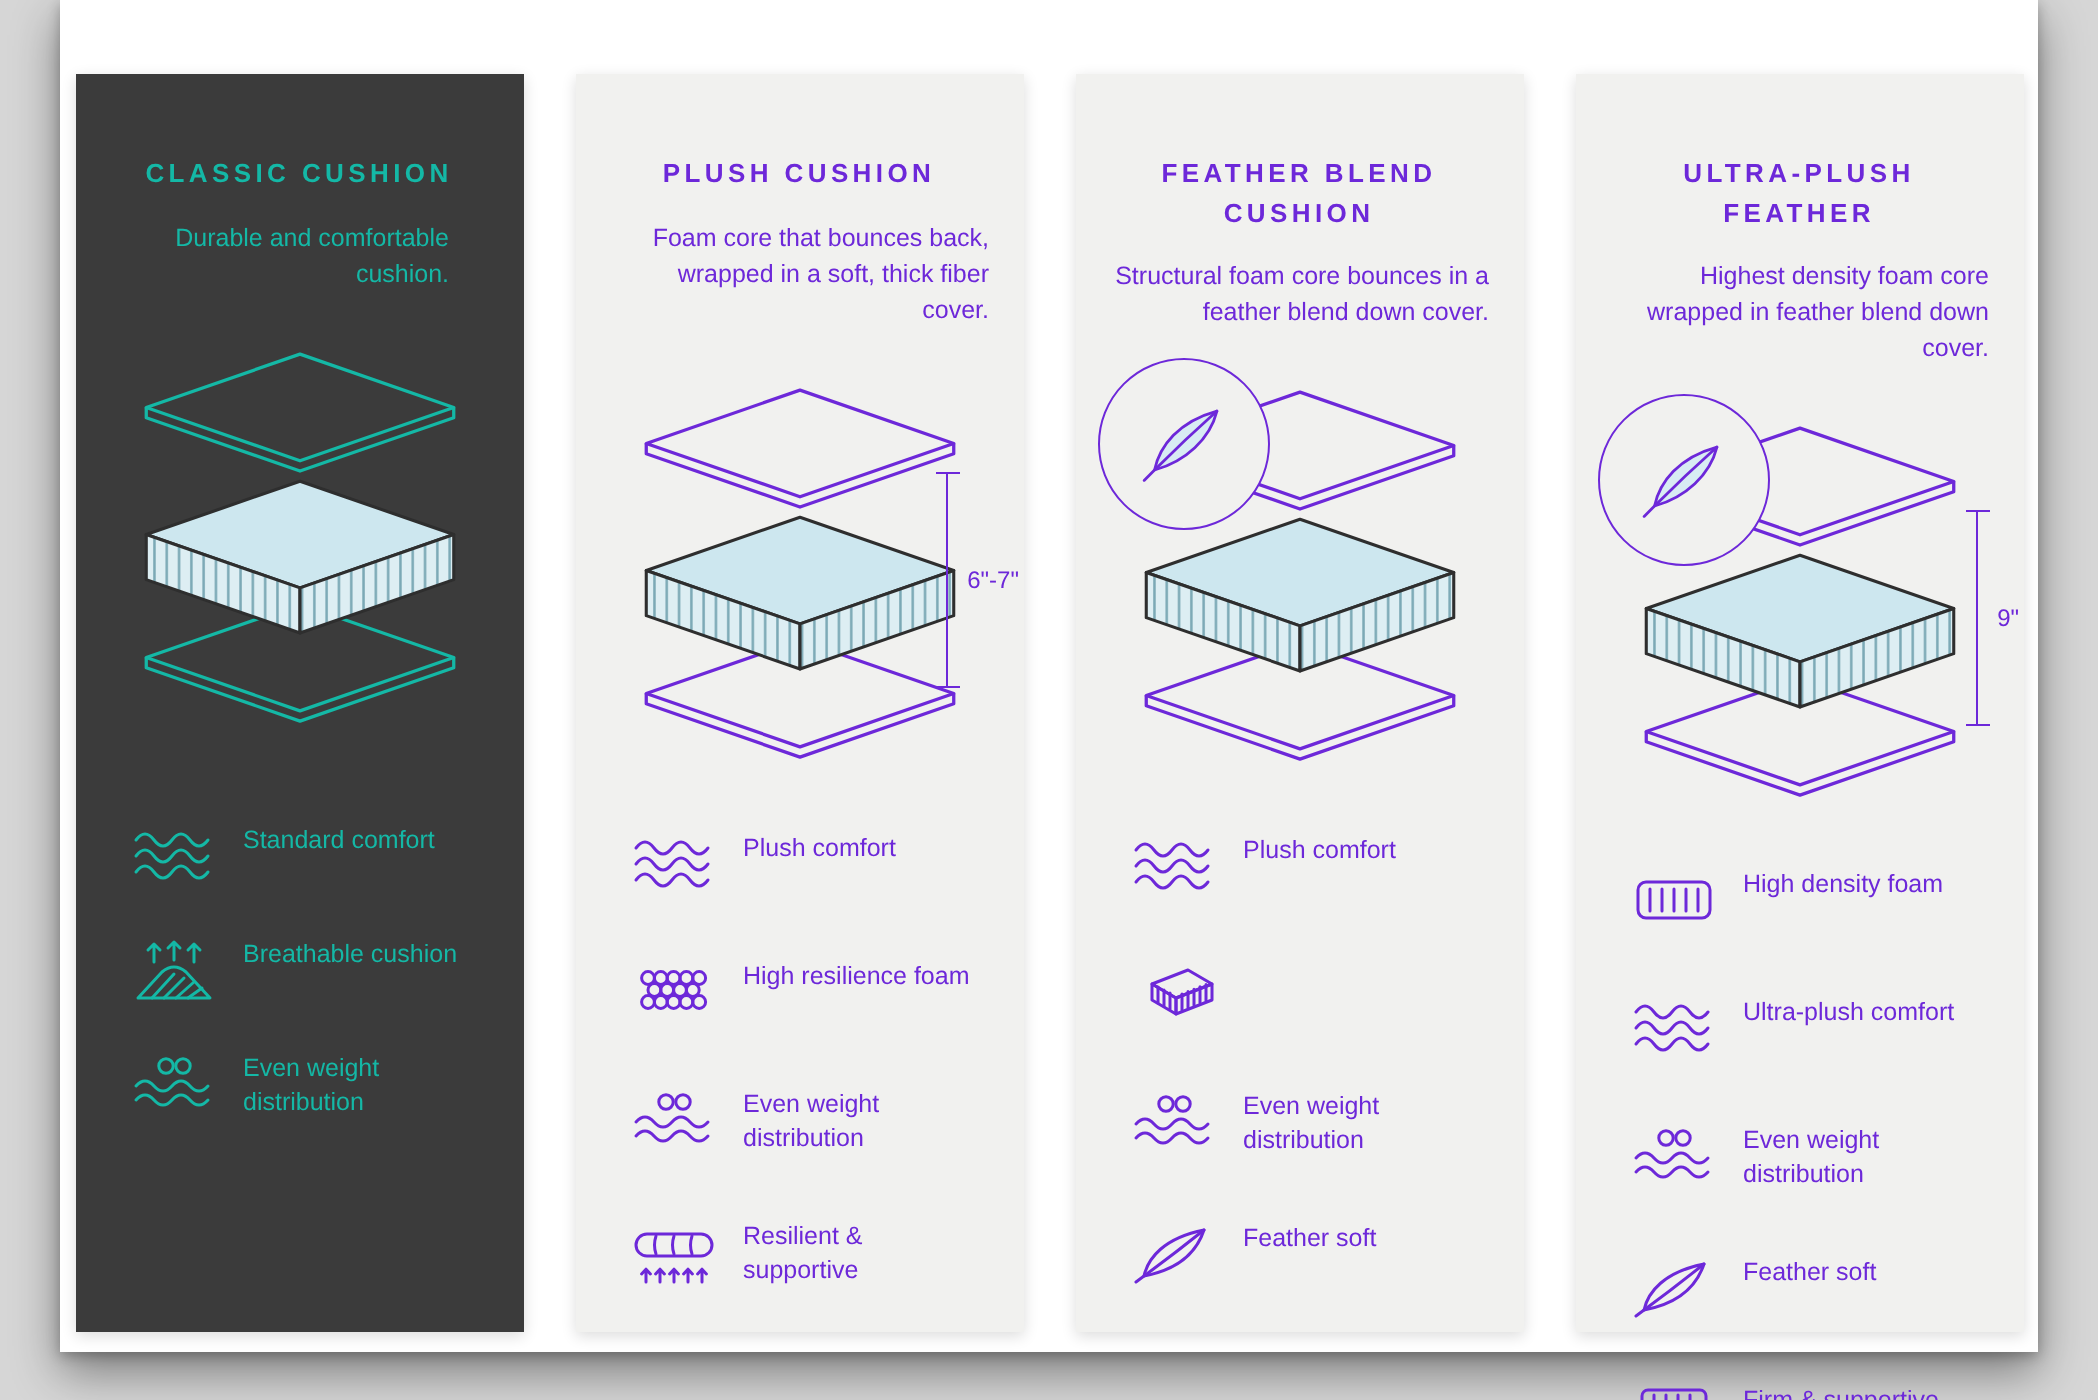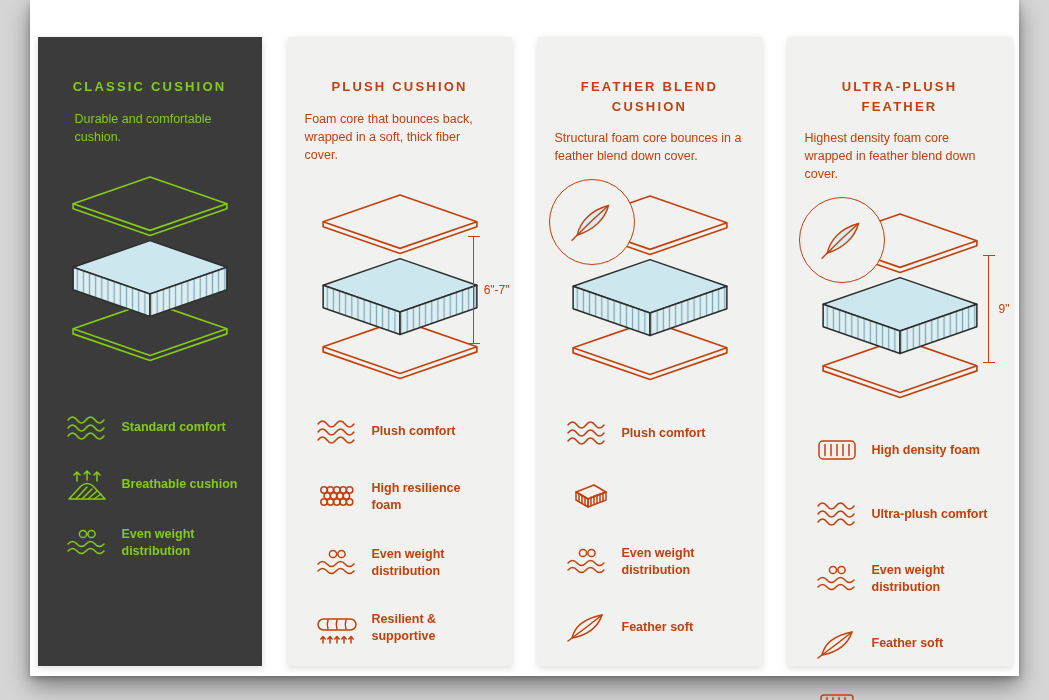--- a/index.html
+++ b/index.html
@@ -16,31 +16,31 @@
     box-sizing:border-box;
     padding-top:37px;
     display:flex;justify-content:center;gap:26px;
   }
   .col{
     width:224px;height:629px;box-sizing:border-box;
     padding:0 17px;
     display:flex;flex-direction:column;align-items:center;
     box-shadow:0 2px 7px rgba(0,0,0,.14);
   }
-  .col.dark{background:#3b3b3b;color:#84cc16;--sheet-fill:#3b3b3b;--badge-bg:#3b3b3b;}
-  .col.light{background:#f1f1ef;color:#c2410c;--sheet-fill:#f1f1ef;--badge-bg:#f1f1ef;}
+  .col.dark{background:#3b3b3b;color:#14b8a6;--sheet-fill:#3b3b3b;--badge-bg:#3b3b3b;}
+  .col.light{background:#f1f1ef;color:#6d28d9;--sheet-fill:#f1f1ef;--badge-bg:#f1f1ef;}
 
   .title{
     margin:40px 0 0 0;
     font-size:13px;font-weight:bold;letter-spacing:2.2px;
     text-align:center;line-height:1.5;max-width:172px;
   }
   .desc{
     margin:13px 0 0 0;
-    font-size:12.5px;line-height:1.45;text-align:left;max-width:198px;
+    font-size:12.5px;line-height:1.45;text-align:right;max-width:198px;
   }
   .col.dark .desc{max-width:150px;}
 
   .illus{position:relative;margin-top:26px;width:186px;height:196px;
     display:flex;justify-content:center;align-items:flex-start;}
   .cushion{width:164px;height:auto;display:block;margin-top:2px;}
   .sheetFace{fill:var(--sheet-fill);stroke:currentColor;stroke-width:1.6;stroke-linejoin:round;}
   .sheetRim{fill:none;stroke:currentColor;stroke-width:1.6;stroke-linejoin:round;}
   .foamTop{fill:#cde7ef;stroke:#2e2e2e;stroke-width:1.5;stroke-linejoin:round;}
   .foamSide{fill:url(#stripes);stroke:#2e2e2e;stroke-width:1.5;stroke-linejoin:round;}
@@ -53,21 +53,21 @@
   .badge svg{width:52px;height:52px;fill:none;stroke:currentColor;stroke-width:1.6;stroke-linecap:round;stroke-linejoin:round;}
   .badge .leaf{fill:#d8ecf3;}
 
   .measure{position:absolute;right:-17px;top:46px;display:flex;align-items:center;}
   .mline{width:12px;height:106px;border-top:1.5px solid currentColor;border-bottom:1.5px solid currentColor;position:relative;}
   .mline::before{content:"";position:absolute;left:5.3px;top:0;bottom:0;width:0;border-left:1.5px solid currentColor;}
   .mlabel{margin-left:4px;font-size:12px;white-space:nowrap;}
 
   .features{margin-top:30px;width:100%;display:flex;flex-direction:column;gap:32px;padding-left:10px;box-sizing:border-box;}
   .col.dark .features{margin-top:44px;gap:25px;}
-  .feature{display:flex;align-items:center;gap:13px;font-weight:bold;}
+  .feature{display:flex;align-items:flex-start;gap:13px;}
   .ficon{flex:0 0 44px;width:44px;display:flex;justify-content:center;}
   .ficon svg{width:44px;height:32px;fill:none;stroke:currentColor;stroke-width:1.5;stroke-linecap:round;stroke-linejoin:round;}
   .flabel{font-size:12.5px;line-height:1.35;max-width:120px;}
 </style>
 </head>
 <body>
 
 <svg width="0" height="0" style="position:absolute" aria-hidden="true">
   <defs>
     <pattern id="stripes" width="6" height="6" patternUnits="userSpaceOnUse">

